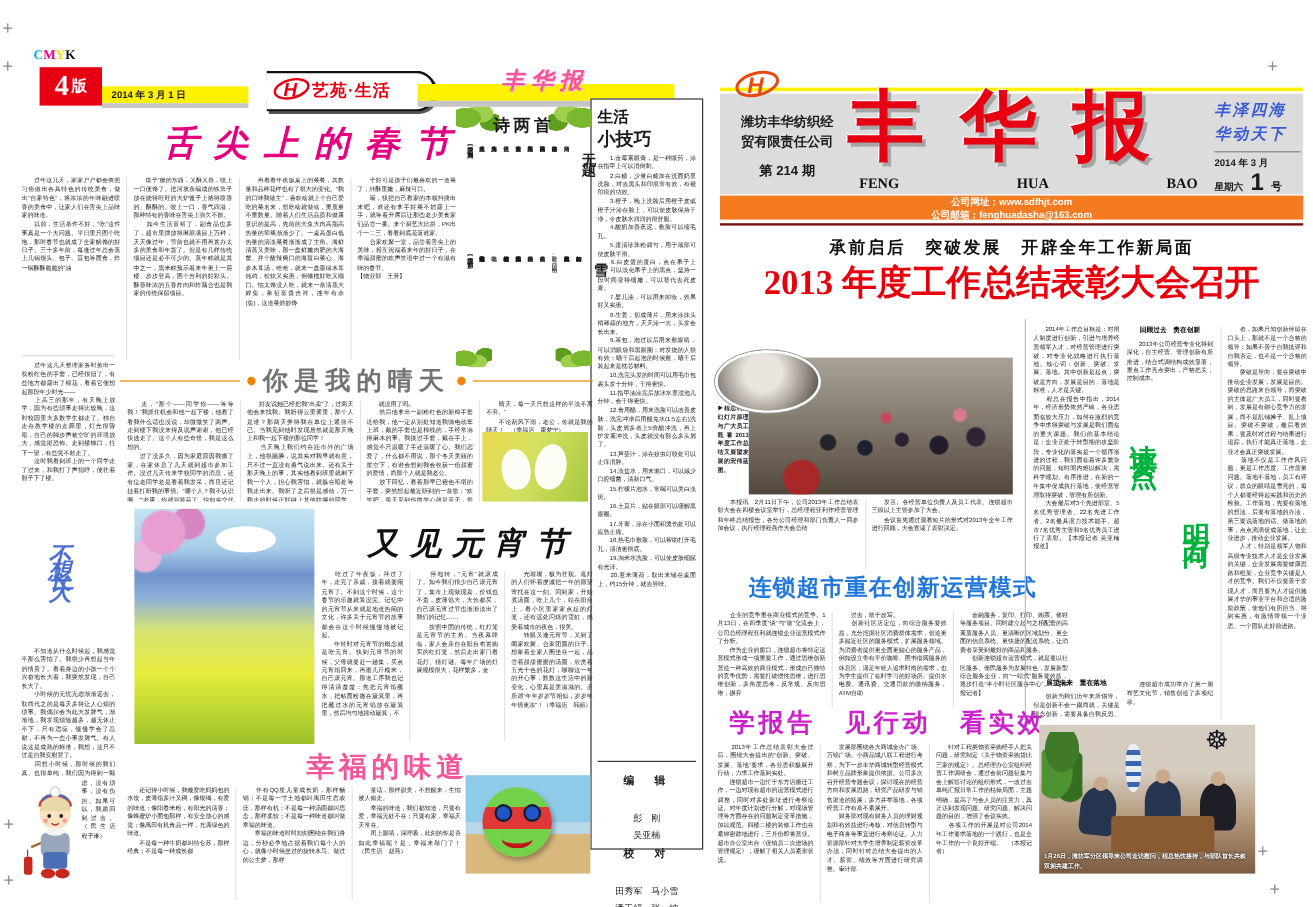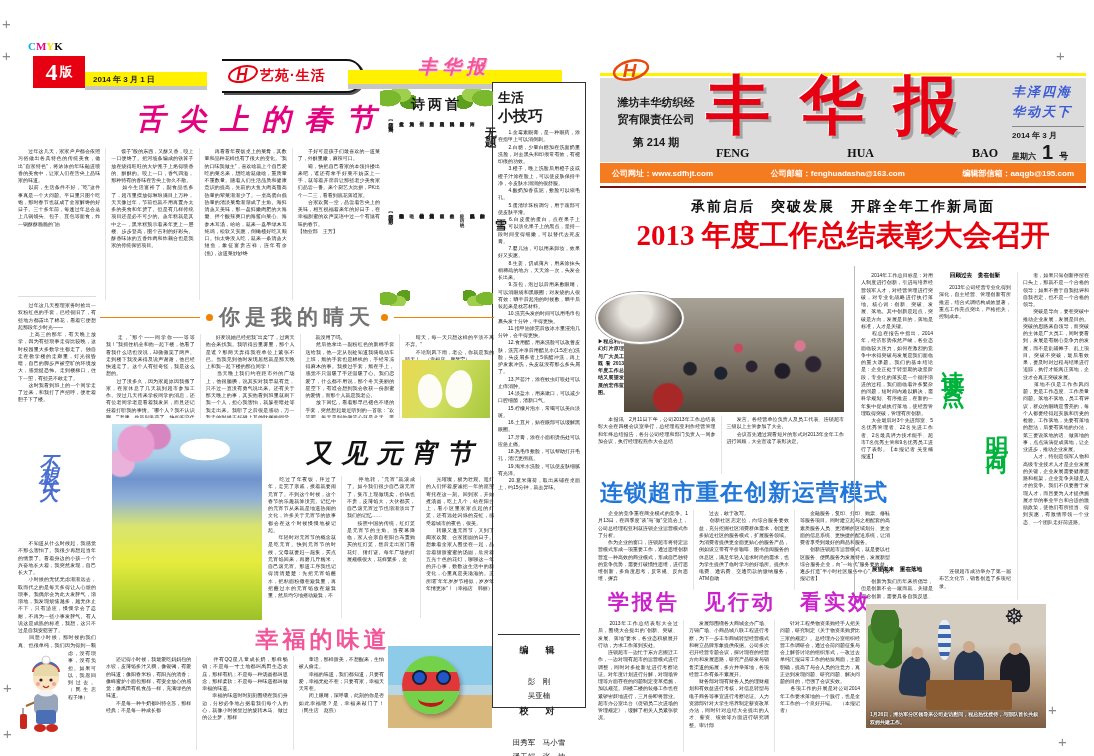--- a/index.html
+++ b/index.html
@@ -104,27 +104,27 @@
   .pinyin{display:flex;justify-content:space-between;font-family:"Liberation Serif",serif;
      font-size:12px;font-weight:bold;color:#111;}
   .company{font-size:11px;font-weight:bold;line-height:1.5;text-align:center;white-space:pre-line;}
   .issue{font-size:11px;font-weight:bold;text-align:center;margin-top:8px;}
   .slogan{color:#3b5bd6;font-style:italic;font-weight:bold;font-size:13px;letter-spacing:2px;line-height:1.5;
      font-family:"Liberation Serif",serif;white-space:pre-line;}
   .mdate{border-top:1px solid #888;margin-top:5px;padding-top:3px;font-size:8px;font-weight:bold;}
   .daynum{font-size:20px;font-weight:900;}
   .lunar{font-size:7px;font-weight:bold;}
   .orangebar{background:#f57b20;color:#fff;display:flex;align-items:center;
-     justify-content:space-between;padding:0 12px;font-size:8px;font-weight:bold;}
+     justify-content:space-between;padding:0 12px;font-size:8px;font-weight:bold;flex-direction:column;}
   .maroon{background:#7a1010;}
   .kicker{text-align:center;font-weight:bold;font-size:14px;letter-spacing:2px;color:#111;
      font-family:"Liberation Serif",serif;}
   .headline{text-align:center;color:#e8000d;font-weight:900;font-size:29px;letter-spacing:0px;
      font-family:"Liberation Serif",serif;white-space:nowrap;}
-  .t-blue{color:#2176d9;font-size:23px;font-weight:bold;letter-spacing:1px;
+  .t-blue{color:#2176d9;font-size:19px;font-weight:bold;letter-spacing:1px;
      font-family:"Liberation Serif",serif;white-space:nowrap;}
   .t-mag{color:#cc22cc;font-size:21px;font-weight:bold;letter-spacing:3px;
      font-family:"Liberation Serif",serif;white-space:nowrap;}
   .sechead{font-size:5.6px;font-weight:bold;text-align:center;color:#000;}
   .greenv{display:flex;justify-content:center;gap:13px;}
   .greenv span{writing-mode:vertical-rl;color:#00b33c;font-size:23px;font-weight:900;letter-spacing:7px;
      font-family:"Liberation Serif",serif;}
   .greenv span:nth-child(2){margin-top:66px;}
   .featbox{border-left:1px solid #bbb;}
   .cmyk span{font-size:11px;font-weight:bold;font-family:"Liberation Serif",serif;}

